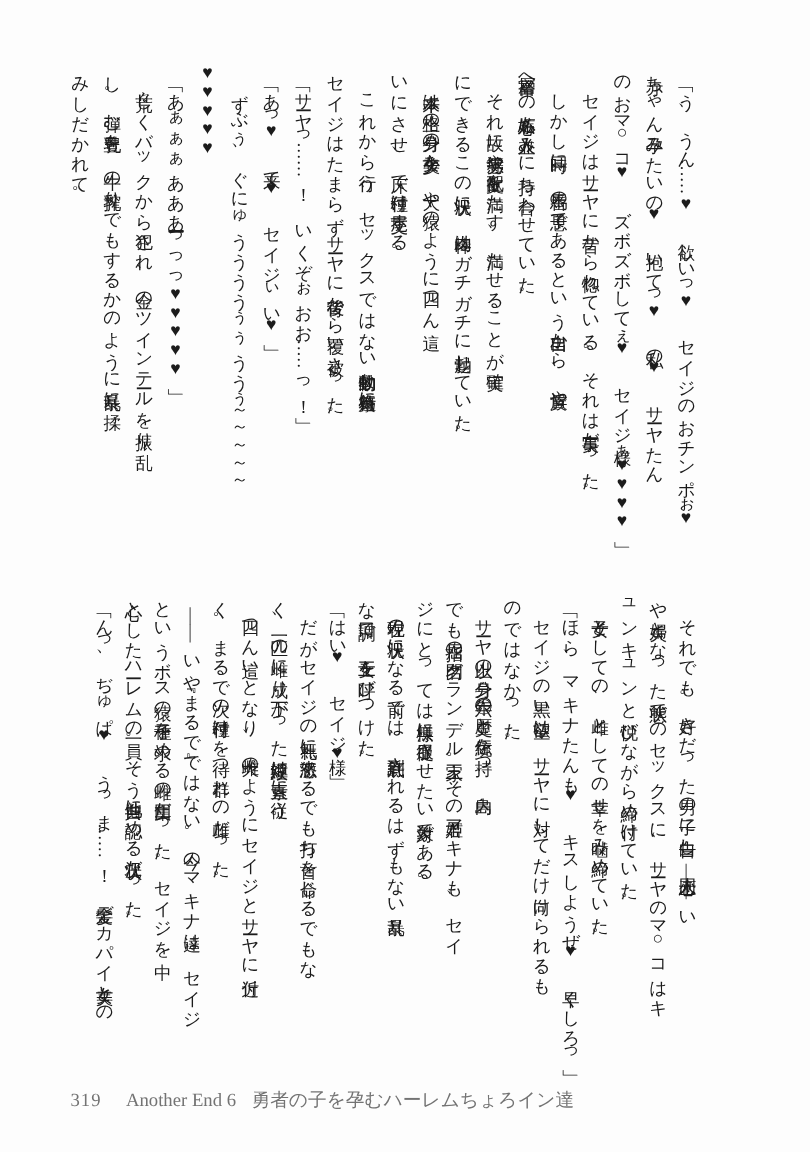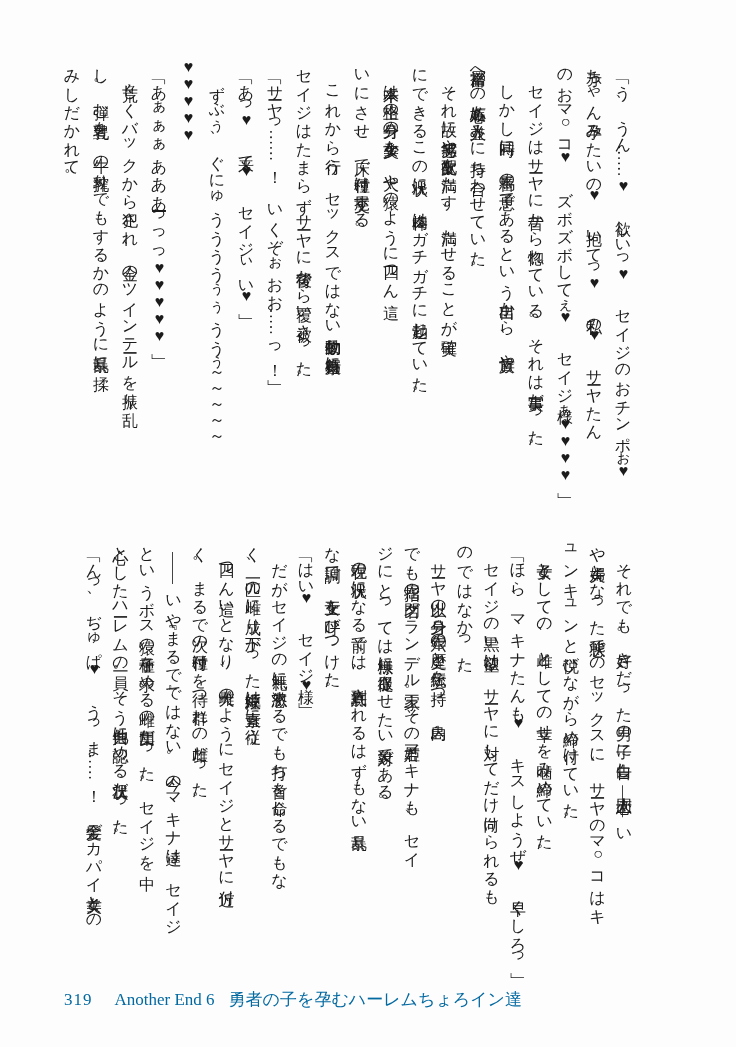--- a/index.html
+++ b/index.html
@@ -31,21 +31,21 @@
   }
   .block-top p{line-height:29px;}
   .block-bottom{
     top:536px;right:99px;height:452px;
   }
   .block-bottom p{line-height:26.5px;}
   .footer{
     position:absolute;
     left:64px;top:988px;
     font-size:17px;
-    color:#0369a1;
+    color:#737373;
     white-space:nowrap;
   }
   .footer .page-num{margin-right:22px;letter-spacing:1px;}
   .footer .chapter{margin-right:14px;}
 </style>
 </head>
 <body>
 
 <div class="page">
 

